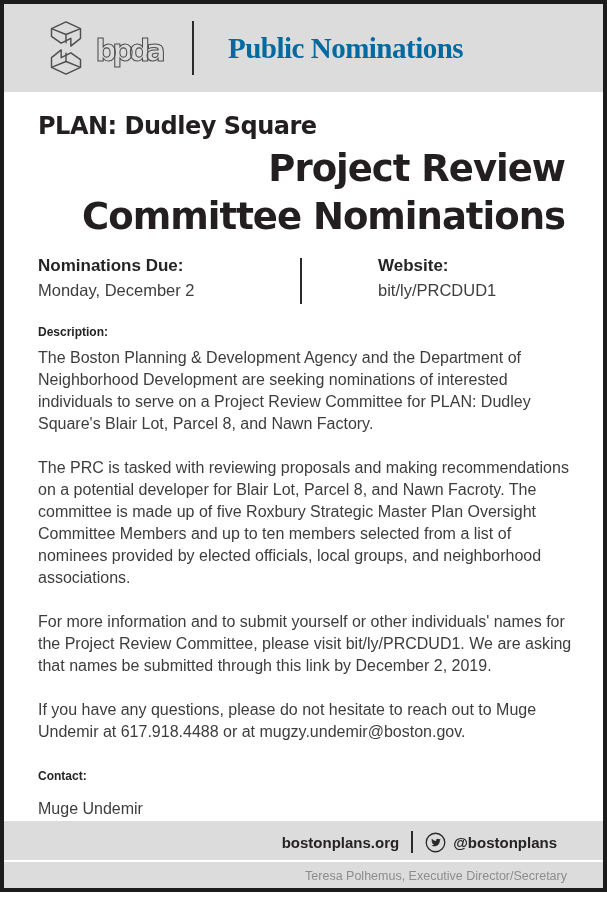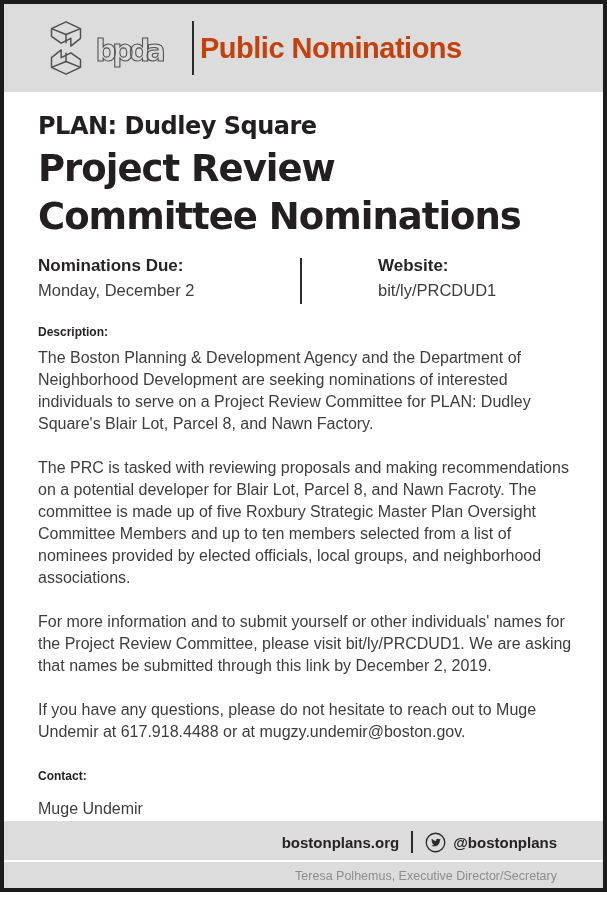--- a/index.html
+++ b/index.html
@@ -21,38 +21,38 @@
     padding-left: 42px;
   }
   .logo { display: flex; align-items: center; }
   .logo-mark { width: 40px; height: 58px; }
   .logo-text { width: 74px; height: 46px; margin-left: 8px; margin-top: 6px; }
   .header-divider {
     width: 2px; height: 54px; background: #2a2a2a;
     margin-left: 24px;
   }
   .header-title {
-    margin: 0 0 0 6px;
-    font-family: Liberation Sans, sans-serif;
+    margin: 0 0 0 34px;
+    font-family: Liberation Serif, serif;
     font-weight: bold; font-size: 29px; letter-spacing: -0.5px;
-    color: #c2410c;
+    color: #0369a1;
   }
 
   
   .content { padding: 20px 26px 0 34px; }
   .kicker {
     font-family: "DejaVu Sans", sans-serif;
     font-weight: bold; font-size: 24px; letter-spacing: -0.5px;
     color: #231f20;
   }
   .big-title {
-    margin: 5px 0 0;
+    margin: 5px 12px 0;
     font-family: "DejaVu Sans", sans-serif;
     font-weight: bold; font-size: 37px; line-height: 48px;
-    letter-spacing: -1px; color: #231f20;
+    letter-spacing: -1px; color: #231f20; text-align: right;
   }
 
   .meta-row { display: flex; margin-top: 15px; gap: 40px; }
   .meta-col-due { width: 222px; }
   .meta-divider { width: 2px; height: 46px; background: #2a2a2a; margin-top: 2px; }
   .meta-col-site { margin-left: 36px; }
   .meta-label { font-weight: bold; font-size: 17px; color: #262324; }
   .meta-value { font-size: 16.5px; color: #3d3d3d; margin-top: 5px; }
 
   .section-label { font-weight: bold; font-size: 12px; color: #262324; }
@@ -77,21 +77,21 @@
     display: flex; align-items: center; justify-content: flex-end;
     padding-right: 46px; padding-top: 9px;
   }
   .footer-site, .footer-handle {
     font-weight: bold; font-size: 15px; color: #262324;
   }
   .footer-vdivider { width: 2px; height: 22px; background: #2a2a2a; margin: 0 12px; }
   .twitter-badge { width: 21px; height: 21px; margin-right: 7px; display: inline-block; }
   .footer-rule { height: 2px; background: #ffffff; margin-top: 6px; }
   .footer-row2 {
-    text-align: right; padding-right: 46px; margin-top: 7px;
+    text-align: right; padding-right: 36px; margin-top: 7px;
     font-size: 12.5px; color: #8e8c8d;
   }
 </style>
 </head>
 <body>
 
 <div class="page">
 
   <header class="band header">
     <div class="logo">

